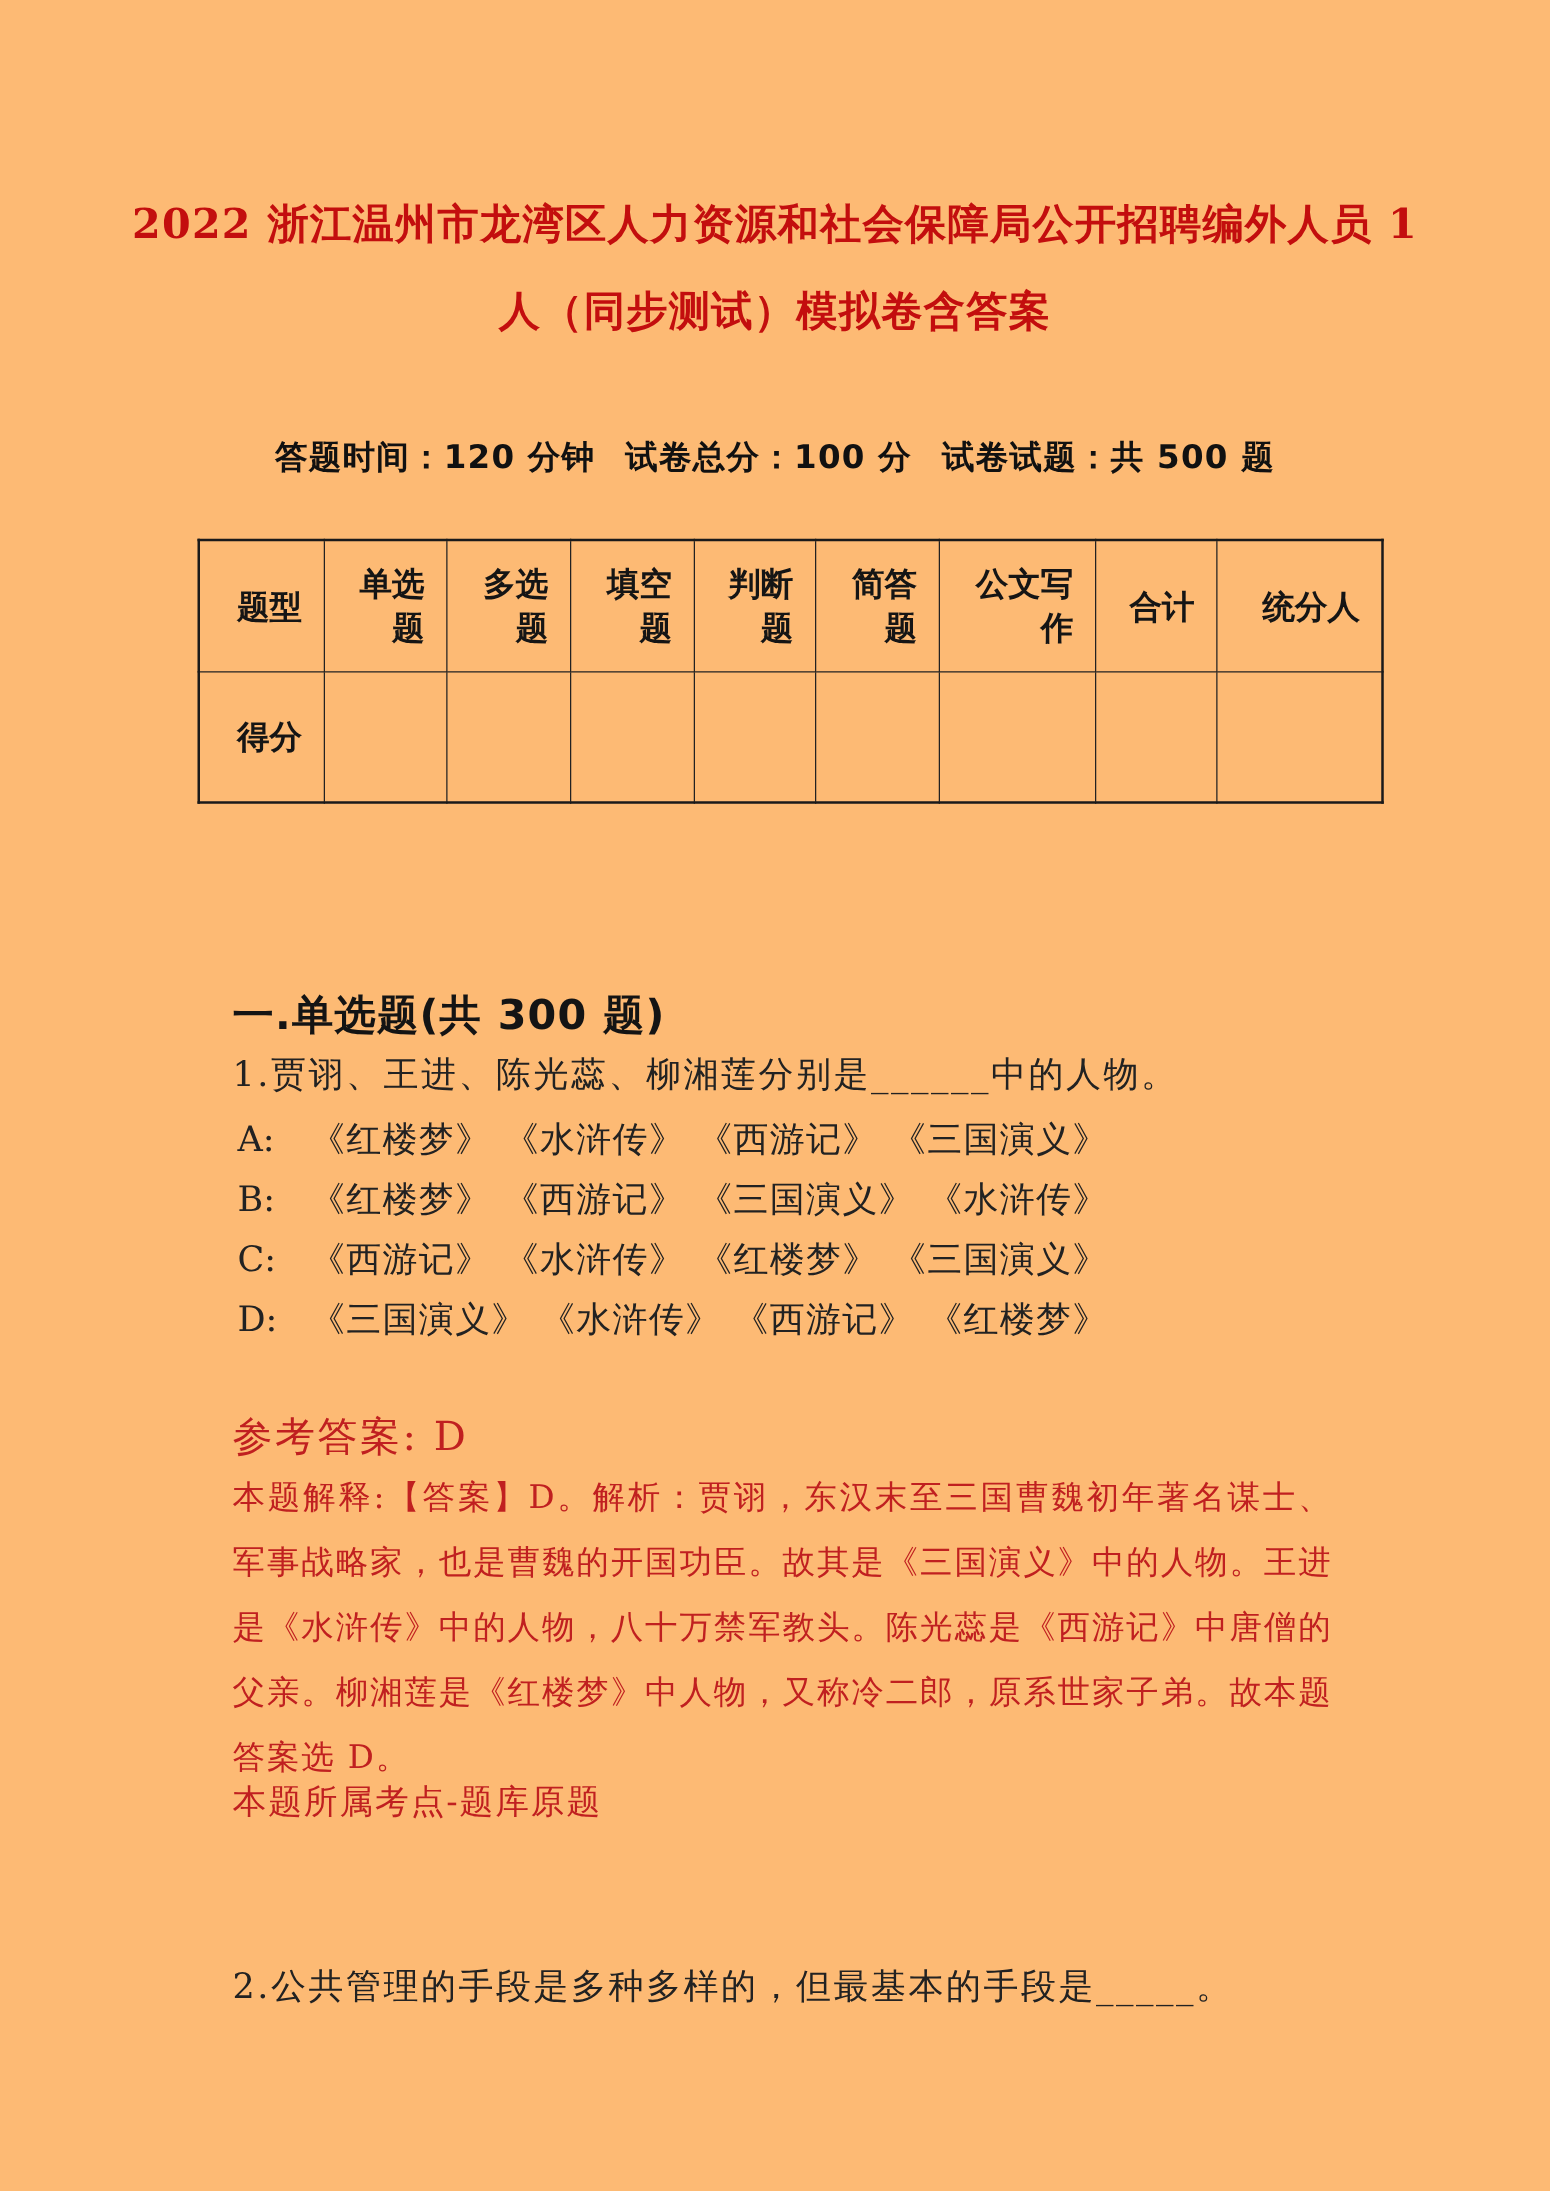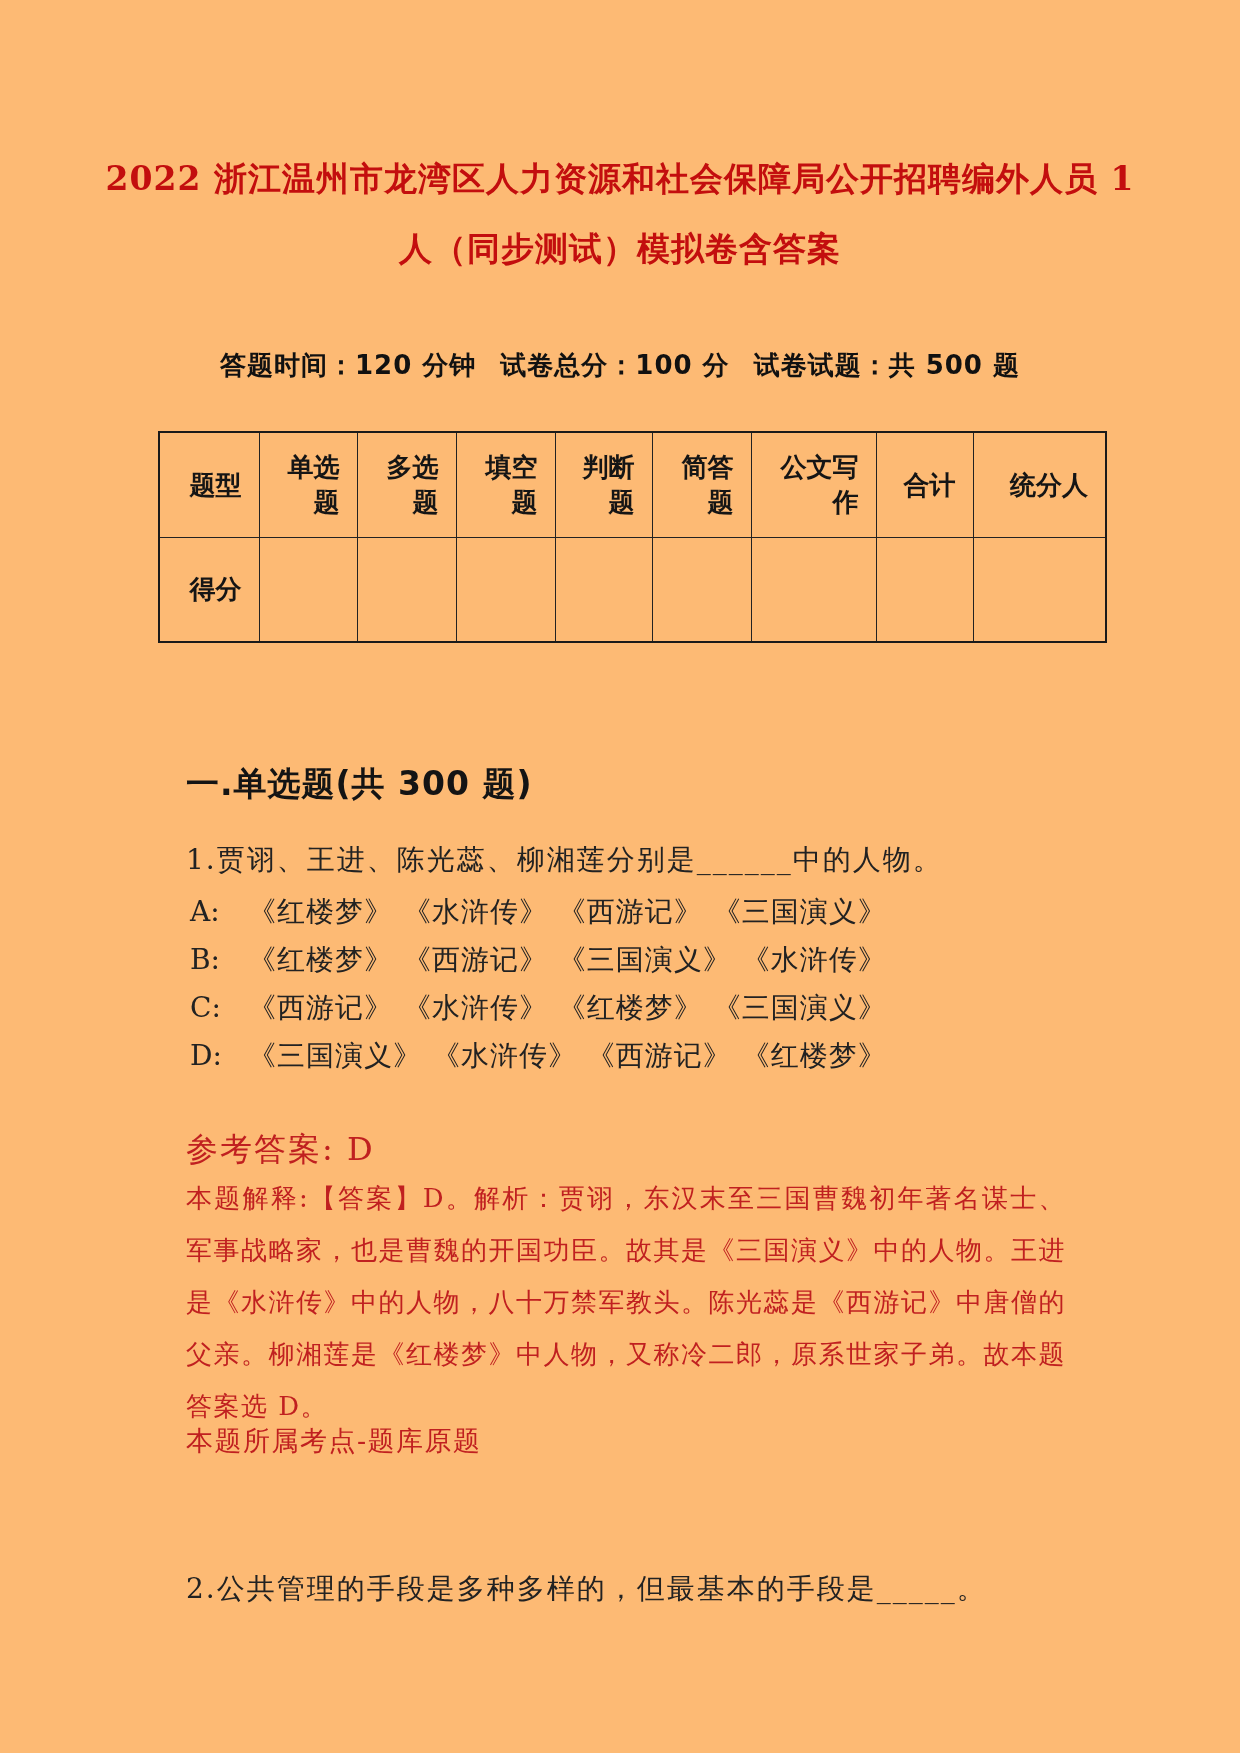--- a/index.html
+++ b/index.html
@@ -42,21 +42,21 @@
     text-align:right;vertical-align:middle;
     font-family:"DejaVu Sans", sans-serif;
     font-weight:700;font-size:26px;color:#151515;
     padding:17px;
   }
   .score-table{border:2px solid #1a1a1a;}
   .score-table tr.hdr td{height:68px;}
   .score-table tr.val td{height:69px;}
   
   .section-heading{
-    position:absolute;top:762px;left:186px;
+    position:absolute;top:790px;left:186px;
     font-family:"DejaVu Sans", sans-serif;
     font-weight:700;font-size:33px;color:#141414;
     letter-spacing:1px;white-space:pre-wrap;
   }
   
   .q-text{
     position:absolute;left:186px;width:900px;
     font-size:28px;letter-spacing:2px;color:#222;
     white-space:pre-wrap;
   }

